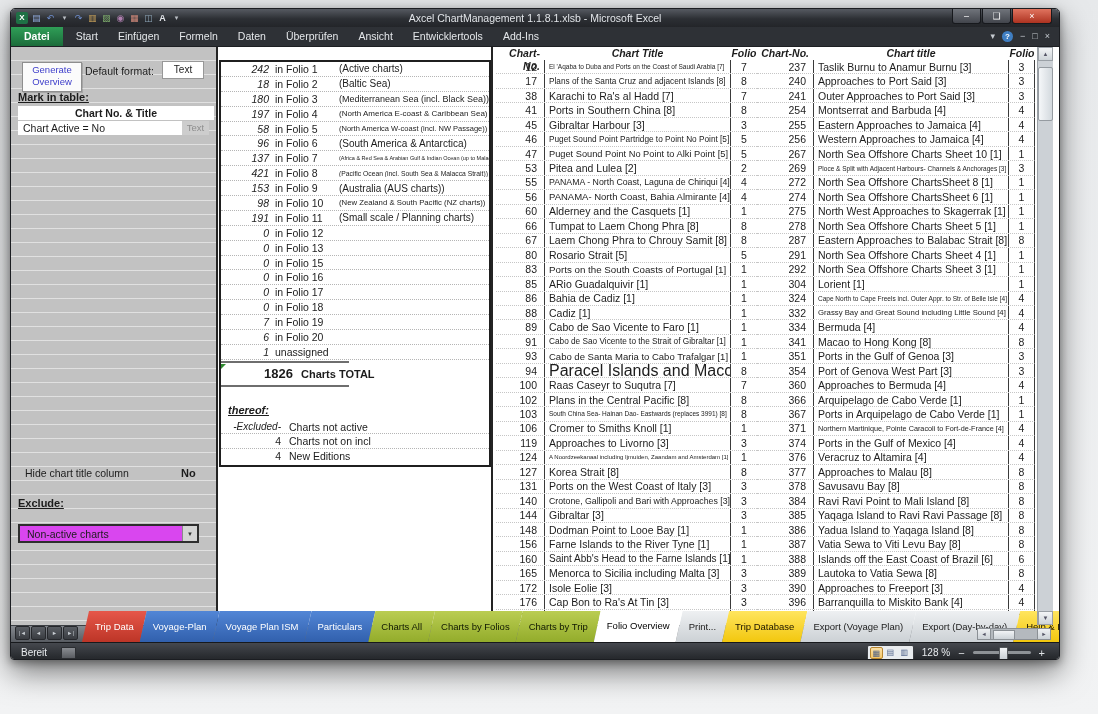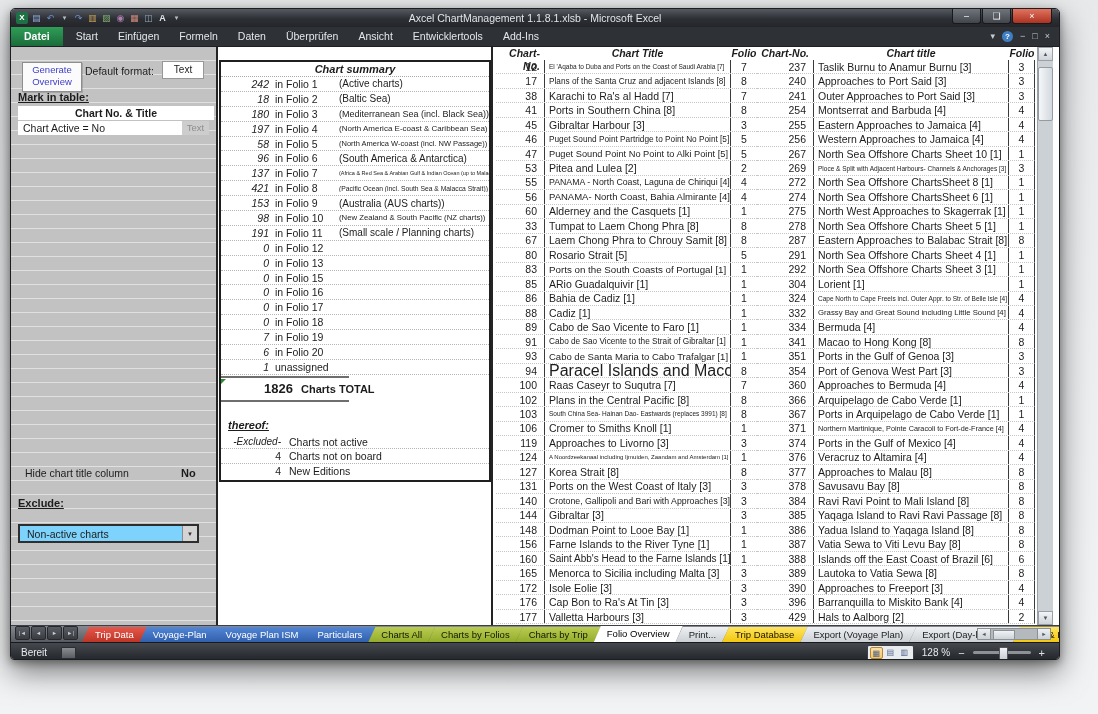--- a/index.html
+++ b/index.html
@@ -35,21 +35,21 @@
   #gen-btn{left:11px;top:15px;width:58px;height:27px;background:#fbfbfb;border:1px solid #8e8e8e;color:#3d3dca;font-size:9.5px;text-align:center;line-height:12px;padding-top:1px;box-shadow:1px 1px 0 rgba(0,0,0,.15);cursor:default}
   #def-label{left:74px;top:18px;font-size:10.5px}
   #def-value{left:151px;top:14px;width:40px;height:16px;background:#fff;border:1px solid #979797;text-align:center;font-size:10px;line-height:16px}
   #mark-label{left:7px;top:44px;font-weight:bold;text-decoration:underline;font-size:11px}
   #cnt-header{left:7px;top:59px;width:196px;height:14px;background:#fff;font-weight:bold;font-size:10.5px;text-align:center;line-height:14px}
   #ca-box{left:7px;top:74px;width:164px;height:14px;background:#fff;font-size:10.5px;line-height:14px;padding-left:5px;box-sizing:border-box}
   #ca-fmt{left:171px;top:74px;width:27px;height:14px;background:#cdcdcd;color:#8e8e8e;font-size:9.5px;text-align:center;line-height:14px}
   #hide-label{left:14px;top:420px;font-size:10.5px}
   #hide-value{left:170px;top:420px;font-weight:bold;font-size:11px}
   #excl-label{left:7px;top:450px;font-weight:bold;text-decoration:underline;font-size:11px}
-  #dropdown{left:7px;top:477px;width:181px;height:19px;background:#7dd3fc;border:2px solid #2e2e2e;display:flex;align-items:center;box-sizing:border-box}
+  #dropdown{left:7px;top:477px;width:181px;height:19px;background:#d946ef;border:2px solid #2e2e2e;display:flex;align-items:center;box-sizing:border-box}
   #dropdown .ddtext{flex:1;padding-left:7px;font-size:10.5px}
   #dropdown .ddbtn{width:14px;height:100%;background:#d4d4d4;border-left:1px solid #8a8a8a;font-size:6px;display:flex;align-items:center;justify-content:center;color:#333}
   .vline{position:absolute;top:0;bottom:0;background:#242424;z-index:0}
   #vl-a{left:205px;width:2px}
   #vl-b{left:480px;width:2px}
   
   .summary{position:absolute;left:208px;top:13px;width:272px;background:#fff;border:2px solid #1f1f1f;z-index:1;box-sizing:border-box;padding-bottom:3px}
   .sum-title{font-weight:bold;font-style:italic;font-size:11px;text-align:center;height:14px;line-height:14px;border-bottom:1px dotted #a8a8a8}
   .srow{display:flex;align-items:center;height:13.9px;border-bottom:1px dotted #b5b5b5;overflow:hidden}
   .scount{width:48px;text-align:right;font-style:italic;font-size:10.5px;flex:none}
@@ -90,21 +90,21 @@
   
   #vscroll{position:absolute;left:1026px;top:0;bottom:0;width:16px;background:#ccd1d6;border-left:1px solid #9aa0a6;z-index:2;display:flex;flex-direction:column;align-items:center;box-sizing:border-box}
   .sbtn{width:15px;height:14px;background:linear-gradient(#f3f5f7,#ced4d9);border:1px solid #9aa0a6;font-size:6px;color:#556;display:flex;align-items:center;justify-content:center;box-sizing:border-box;flex:none}
   #vthumb{width:13px;height:52px;background:linear-gradient(90deg,#f5f7f9,#d3d9de);border:1px solid #959ba1;border-radius:2px;margin-top:6px}
   #sb-down{margin-top:auto}
   
   .tabbar{height:16px;background:linear-gradient(#868a90,#585c62);display:flex;align-items:flex-end;position:relative;border-top:1px solid #3d4045}
   .tabnav{display:flex;gap:1px;align-items:center;padding:0 4px 2px 4px}
   .navbtn{width:13px;height:12px;background:linear-gradient(#5a5e64,#393c41);border:1px solid #26282c;border-radius:2px;color:#c8cdd2;font-size:5.5px;display:flex;align-items:center;justify-content:center;cursor:default}
   .stabs{display:flex;align-items:flex-end;height:16px}
-  .stab{position:relative;z-index:1;height:15px;line-height:15px;font-size:9.5px;padding:0 13px;margin-right:-7px;
+  .stab{position:relative;z-index:1;height:15px;line-height:15px;font-size:9.5px;padding:8px 13px;margin-right:-7px;
     clip-path:polygon(7px 0,100% 0,calc(100% - 7px) 100%,0 100%);color:#111;background:#d9dcdf;white-space:nowrap;cursor:default}
   .stab.red{background:linear-gradient(#e6574a,#bd3527);color:#fff}
   .stab.blue{background:linear-gradient(#5286d6,#3160ad);color:#fff}
   .stab.lime{background:linear-gradient(#bacd52,#93ac2b);color:#101800}
   .stab.yellow{background:linear-gradient(#ffe55e,#f2c70e);color:#1a1400}
   .stab.plain{background:linear-gradient(#eef0f2,#ccd1d5);color:#222}
   .stab.active{background:#fff;color:#000;z-index:4;height:16px;line-height:16px}
   #hscroll{position:absolute;right:8px;bottom:2px;display:flex;align-items:center;height:12px;z-index:5}
   .hbtn{width:14px;height:12px;background:linear-gradient(#eff1f3,#ccd2d7);border:1px solid #8b9095;font-size:5.5px;color:#556;display:flex;align-items:center;justify-content:center;box-sizing:border-box}
   #htrack{width:46px;height:12px;background:#b4b9be;border-top:1px solid #8b9095;border-bottom:1px solid #8b9095;position:relative;box-sizing:border-box}
@@ -189,21 +189,20 @@
     <div class="lp" id="ca-fmt">Text</div>
     <div class="lp" id="hide-label">Hide chart title column</div>
     <div class="lp" id="hide-value">No</div>
     <div class="lp" id="excl-label">Exclude:</div>
     <div class="lp" id="dropdown">
       <span class="ddtext">Non-active charts</span>
       <span class="ddbtn">▼</span>
     </div>
 
     <div class="summary">
-      <div class="sum-title">Chart summary</div>
       <div>
 
       <div class="srow">
             <span class="scount">242</span>
             <span class="slabel">in Folio 1</span>
             <span class="sdesc fit">(Active charts)</span>
           </div>
           <div class="srow">
             <span class="scount">18</span>
             <span class="slabel">in Folio 2</span>
@@ -310,21 +309,21 @@
       </div>
       <div class="thereof">thereof:</div>
       <div>
 
       <div class="brow excluded">
             <span class="bcount">-Excluded-</span>
             <span class="blabel">Charts not active</span>
           </div>
           <div class="brow">
             <span class="bcount">4</span>
-            <span class="blabel">Charts not on board</span>
+            <span class="blabel">Charts not on incl</span>
           </div>
           <div class="brow">
             <span class="bcount">4</span>
             <span class="blabel">New Editions</span>
           </div>
         </div>
     </div>
 
     <div class="colhdr" id="h-no-l">Chart-No.</div>
     <div class="colhdr" id="h-ti-l">Chart Title</div>
@@ -384,21 +383,21 @@
           <span class="tno">56</span>
           <span class="ttitle fit" style="font-size: 9.5px;">PANAMA- North Coast, Bahia Almirante [4]</span>
           <span class="tfolio">4</span>
         </div>
         <div class="trow">
           <span class="tno">60</span>
           <span class="ttitle fit">Alderney and the Casquets [1]</span>
           <span class="tfolio">1</span>
         </div>
         <div class="trow">
-          <span class="tno">33</span>
+          <span class="tno">66</span>
           <span class="ttitle fit">Tumpat to Laem Chong Phra [8]</span>
           <span class="tfolio">8</span>
         </div>
         <div class="trow">
           <span class="tno">67</span>
           <span class="ttitle fit">Laem Chong Phra to Chrouy Samit [8]</span>
           <span class="tfolio">8</span>
         </div>
         <div class="trow">
           <span class="tno">80</span>

